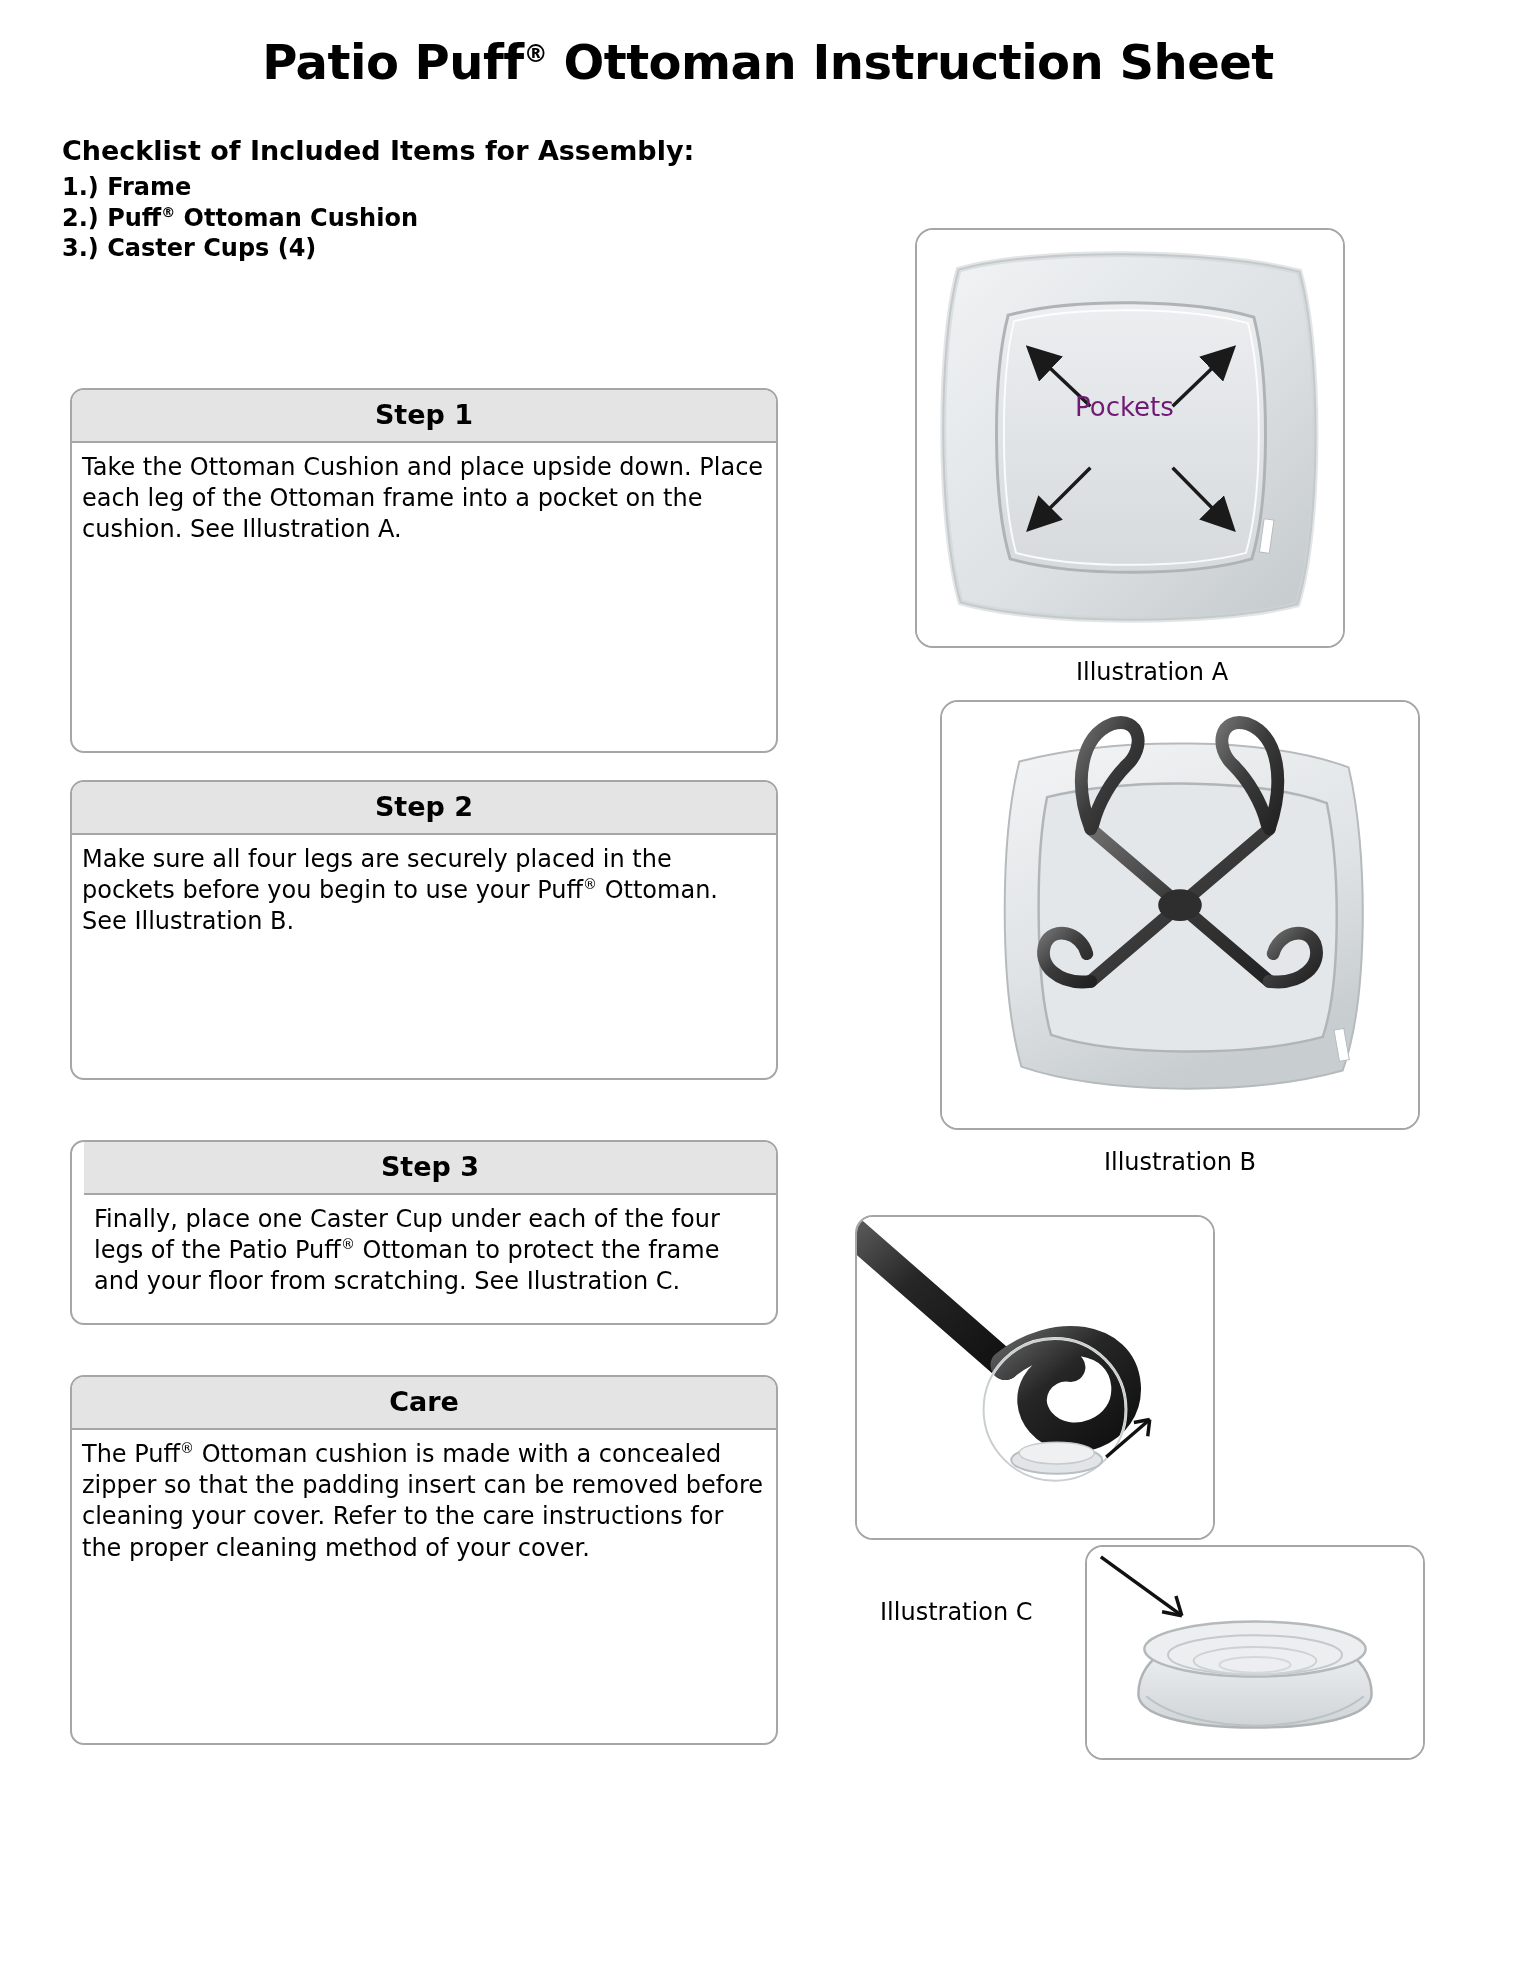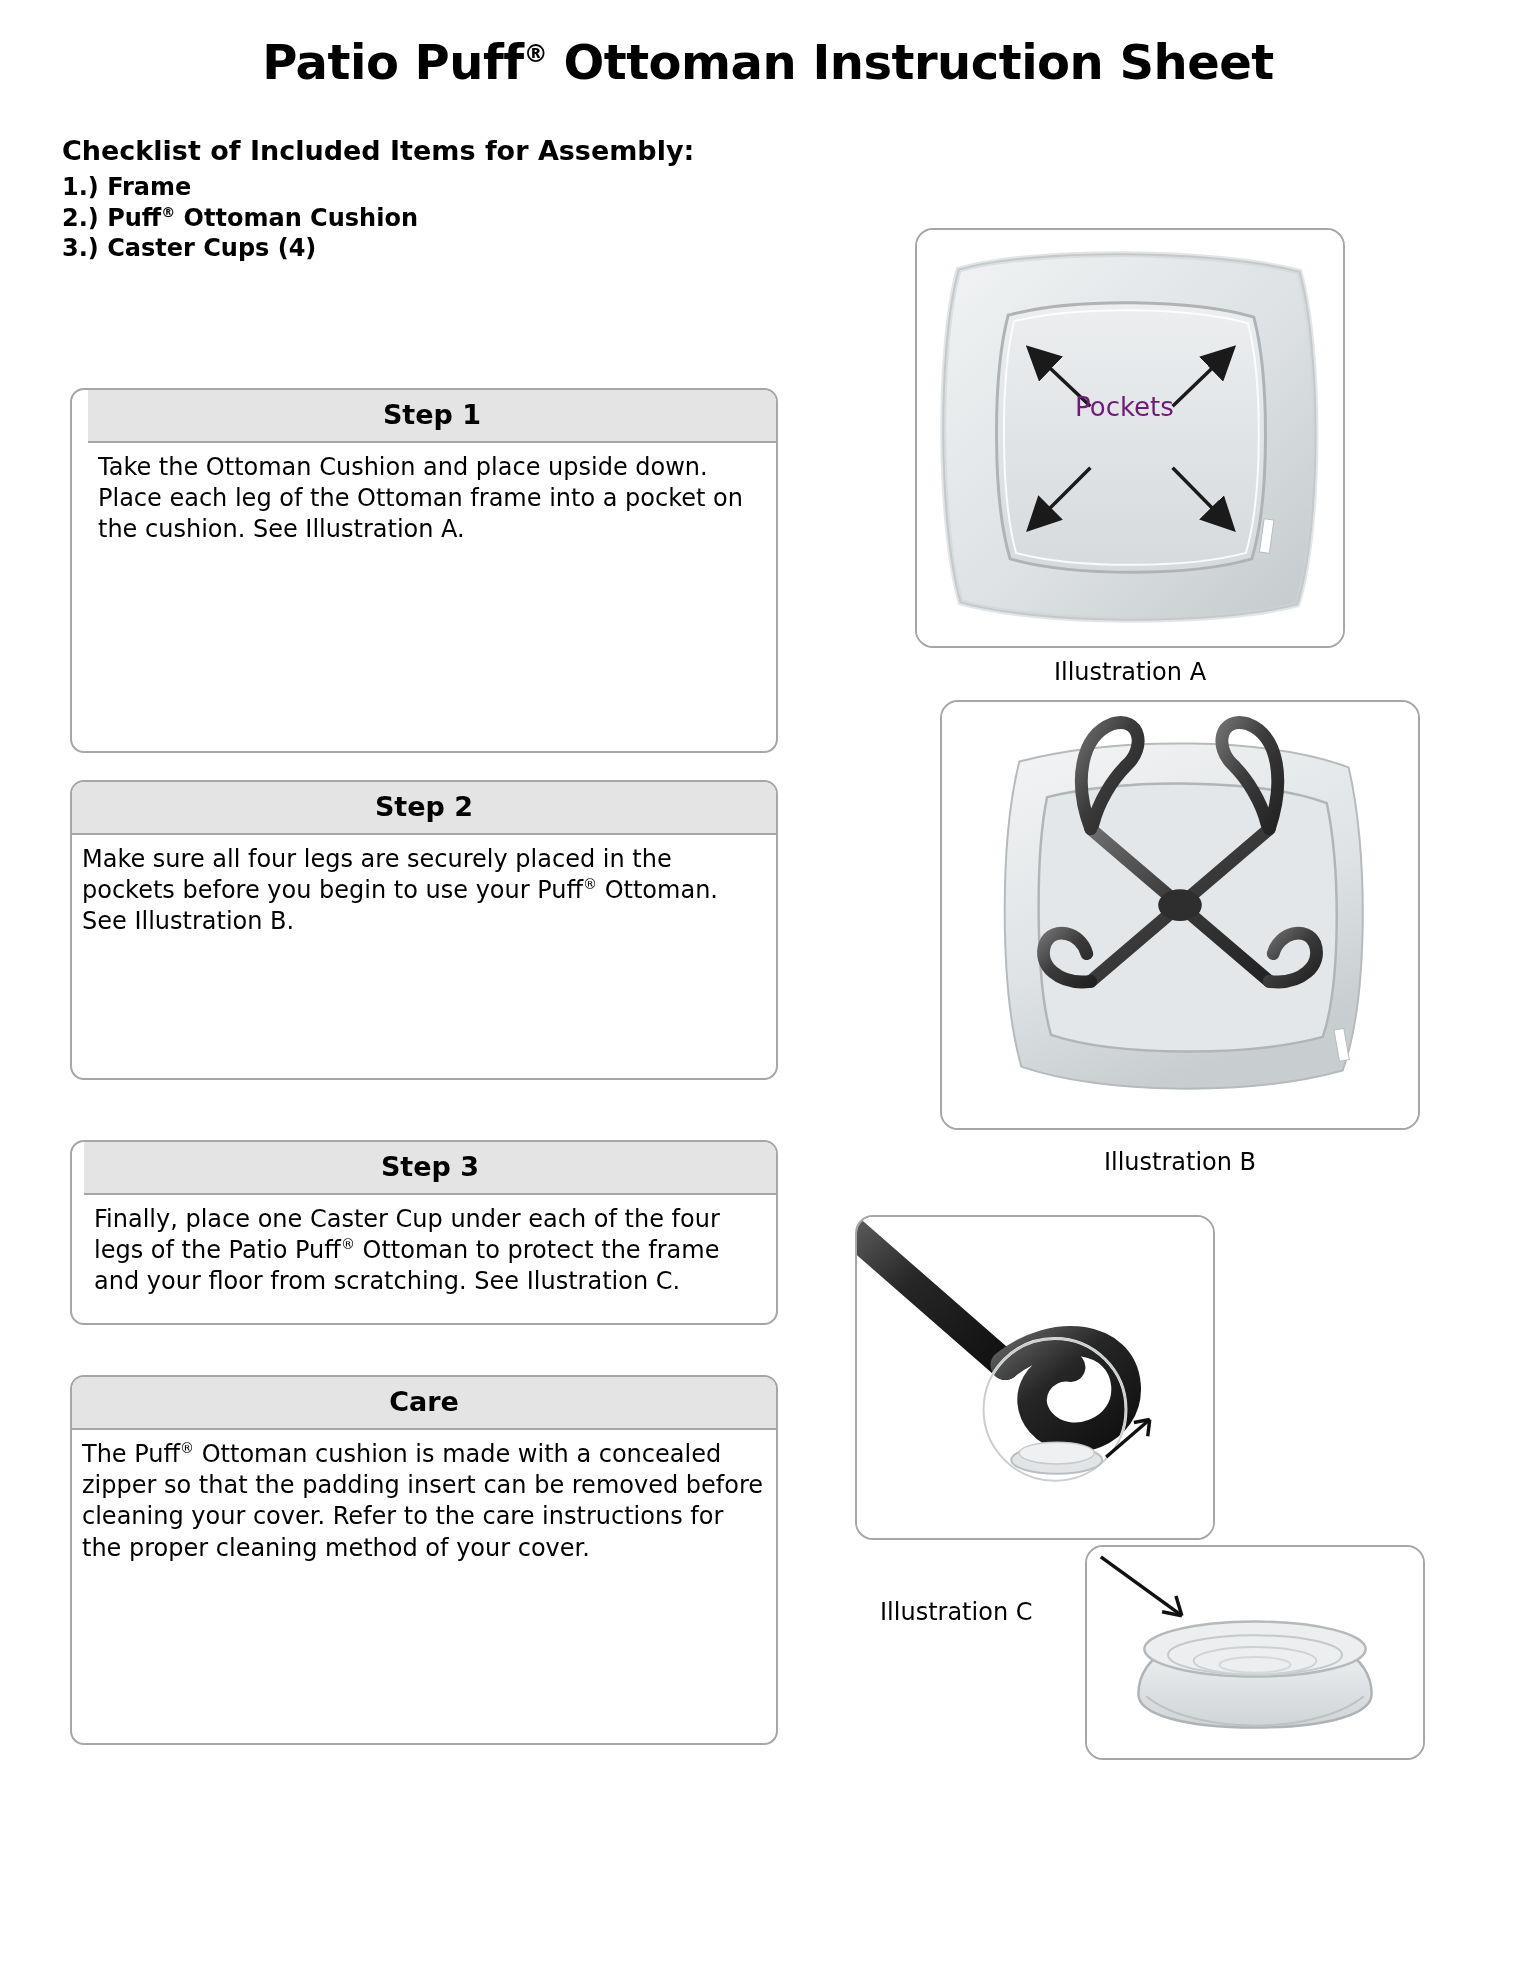--- a/index.html
+++ b/index.html
@@ -74,42 +74,42 @@
   .card-body {
     font-size: 24px;
     line-height: 1.30;
     padding: 9px 10px 10px 10px;
   }
   .card-body sup {
     font-size: 14px;
     vertical-align: super;
   }
 
-  #card-step1 { left: 70px;  top: 388px;  width: 708px;  height: 365px; padding-left: 16px; }
+  #card-step1 { left: 70px;  top: 388px;  width: 708px;  height: 365px; }
   #card-step2 { left: 70px;  top: 780px;  width: 708px;  height: 300px; }
   #card-step3 { left: 70px;  top: 1140px; width: 708px;  height: 185px; padding-left: 12px; }
   #card-care  { left: 70px;  top: 1375px; width: 708px;  height: 370px; }
 
   
   .illus-frame {
     position: absolute;
     border: 2px solid #a6a6a6;
     border-radius: 18px;
     box-sizing: border-box;
     overflow: hidden;
     background: #ffffff;
   }
   .illus-caption {
     position: absolute;
     font-size: 24px;
     text-align: center;
   }
 
   #illusA { left: 915px; top: 228px; width: 430px; height: 420px; }
-  #capA   { left: 915px; top: 658px; width: 430px; }
+  #capA   { left: 937px; top: 658px; width: 430px; }
 
   #illusB { left: 940px; top: 700px; width: 480px; height: 430px; }
   #capB   { left: 940px; top: 1148px; width: 480px; }
 
   #illusC { left: 855px; top: 1215px; width: 360px; height: 325px; }
   #capC   { left: 880px; top: 1578px; width: 300px; text-align: left; margin-top: 20px; }
 
   #illusD { left: 1085px; top: 1545px; width: 340px; height: 215px; }
 
   .pockets-label {

